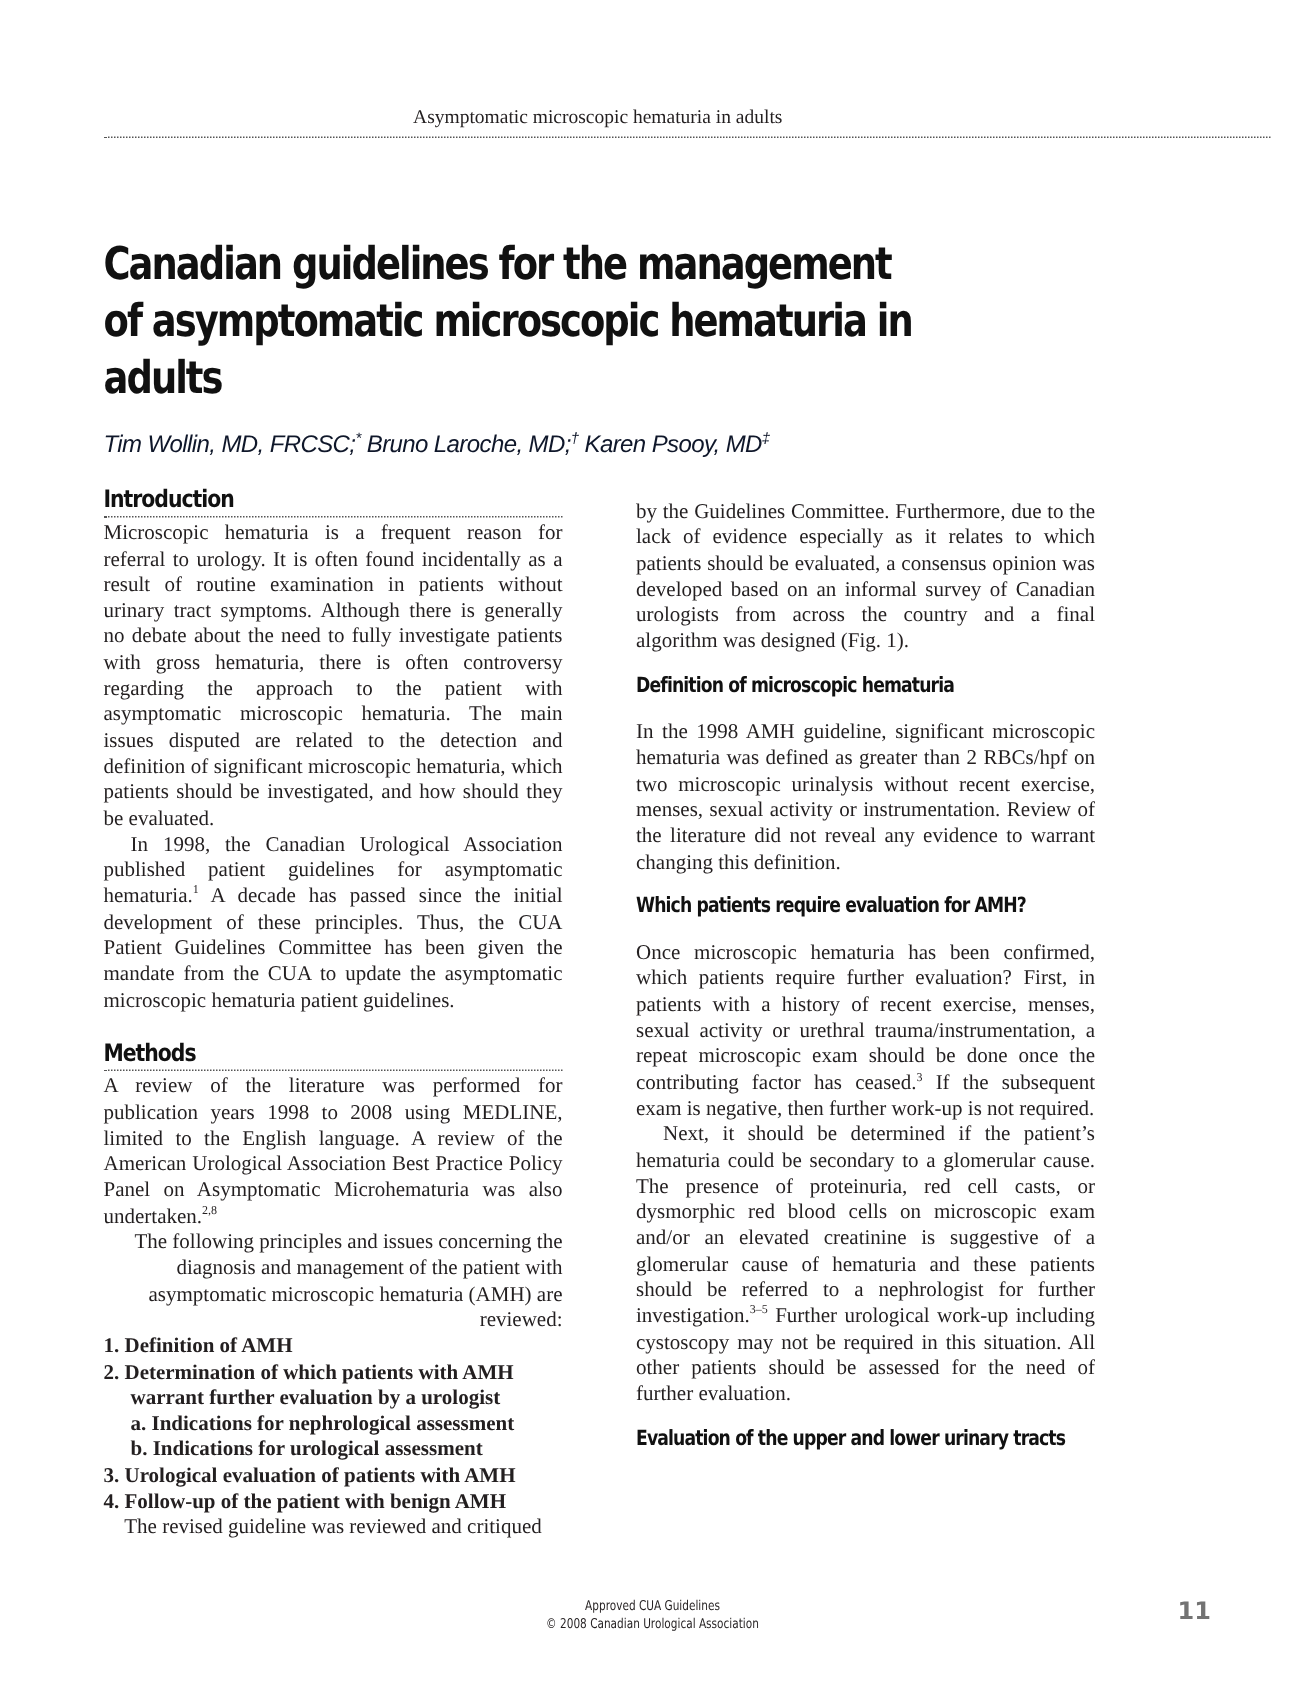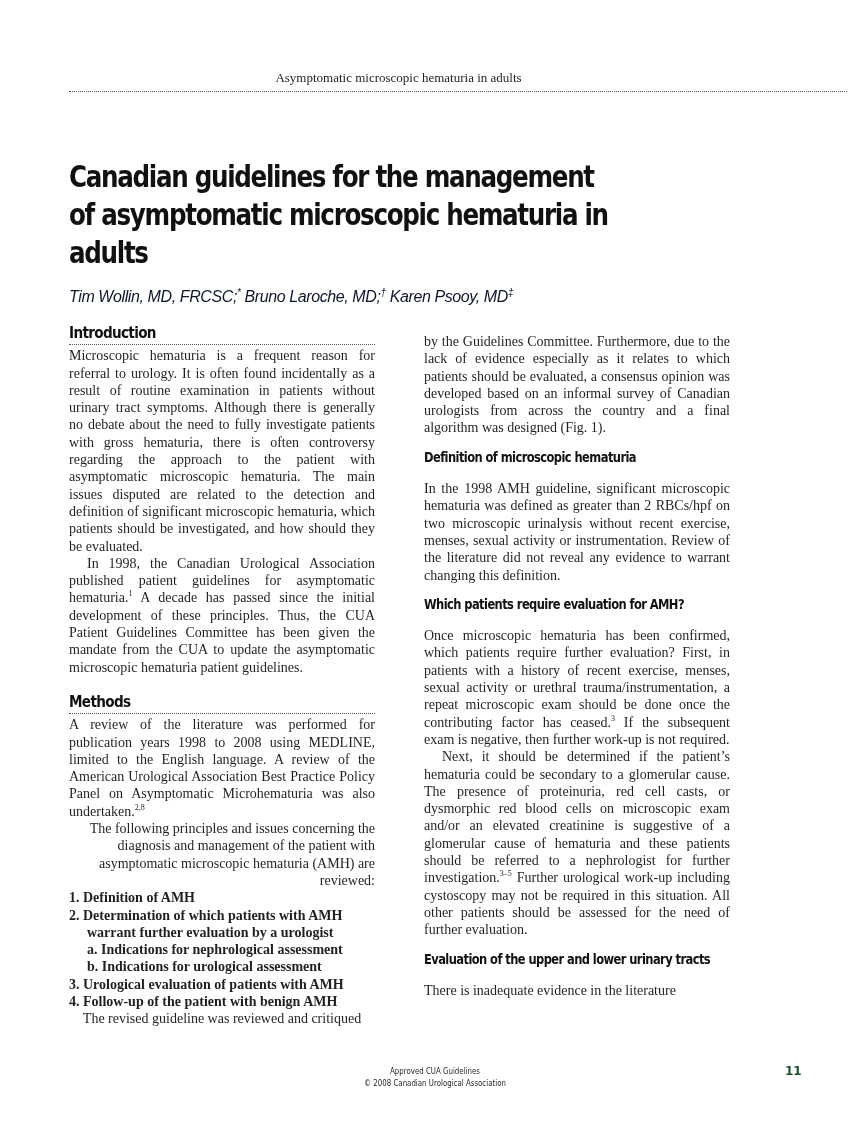--- a/index.html
+++ b/index.html
@@ -25,21 +25,21 @@
   .sub-head { font-family:"DejaVu Sans", sans-serif; font-weight:bold; font-size:14px;
     letter-spacing:-0.7px; transform:scaleX(0.82); transform-origin:left top; margin:0; color:#111; white-space:nowrap; }
   .list { margin:0; padding:0; list-style:none; text-align:left; }
   .list li { padding-left:18px; text-indent:-18px;font-weight:bold; }
   .list li.sub { padding-left:18px; text-indent:0; }
   sup.ref { font-size:8px; line-height:0; }
   .footer { position:absolute; left:300px; top:1065px; width:270px; text-align:center;
     font-family:"DejaVu Sans", sans-serif; font-size:9px; line-height:12px;
     transform:scaleX(0.78); transform-origin:center top; color:#231f20; }
   .page-num { position:absolute; left:785px; top:1064px; font-family:"DejaVu Sans", sans-serif;
-    font-weight:bold; font-size:12px; color:#14532d; }
+    font-weight:bold; font-size:16px; color:#737373; }
 </style>
 </head>
 <body>
 
 <div class="running-head">Asymptomatic microscopic hematuria in adults</div>
 <div class="head-rule"></div>
 
 <h1 class="title">
   <span>Canadian guidelines for the management</span><br>
   <span>of asymptomatic microscopic hematuria in adults</span>
@@ -81,20 +81,19 @@
 
   <div style="height:12px"></div>
   <h3 class="sub-head">Which patients require evaluation for AMH?</h3>
   <div style="height:14px"></div>
   <p><span>Once microscopic hematuria has been confirmed, which patients require further evaluation? First, in patients with a history of recent exercise, menses, sexual activity or urethral trauma/instrumentation, a repeat microscopic exam should be done once the contributing factor has ceased.</span><sup class="ref">3</sup><span> If the subsequent exam is negative, then further work-up is not required.</span></p>
   <p class="indent"><span>Next, it should be determined if the patient’s hematuria could be secondary to a glomerular cause. The presence of proteinuria, red cell casts, or dysmorphic red blood cells on microscopic exam and/or an elevated creatinine is suggestive of a glomerular cause of hematuria and these patients should be referred to a nephrologist for further investigation.</span><sup class="ref">3–5</sup><span> Further urological work-up including cystoscopy may not be required in this situation. All other patients should be assessed for the need of further evaluation.</span></p>
 
   <div style="height:12px"></div>
   <h3 class="sub-head">Evaluation of the upper and lower urinary tracts</h3>
   <div style="height:14px"></div>
-  <p>There is inadequate evidence in the literature</p>
 </div>
 
 <div class="footer">
   <div>Approved CUA Guidelines</div>
   <div>© 2008 Canadian Urological Association</div>
 </div>
 <div class="page-num">11</div>
 
 </body></html>

